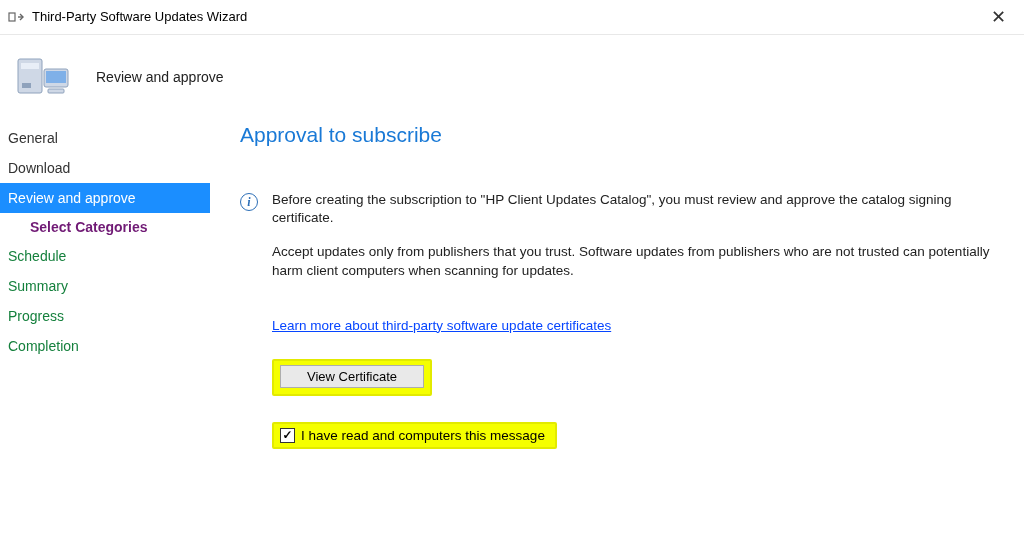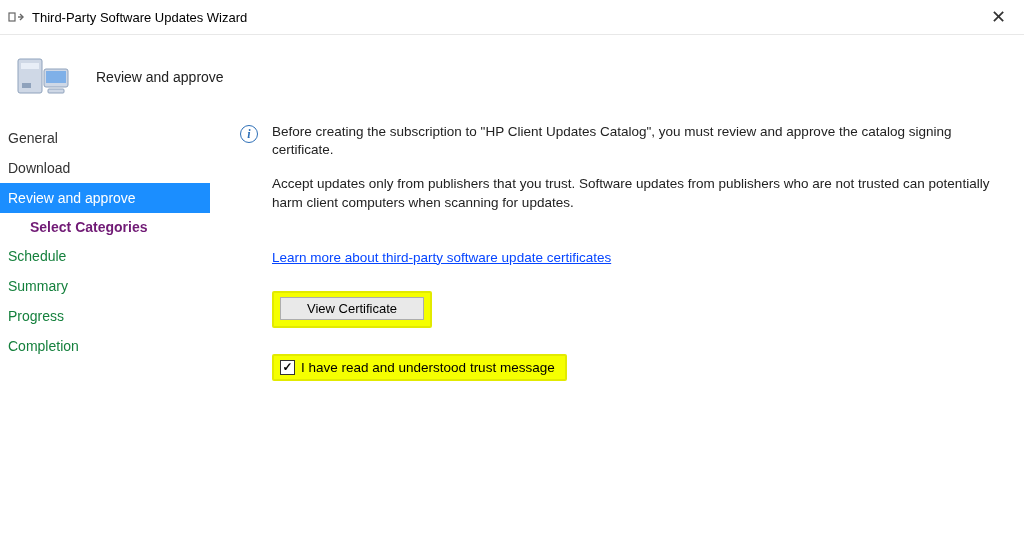--- a/index.html
+++ b/index.html
@@ -15,21 +15,20 @@
     }
     .titlebar {
       display: flex;
       align-items: center;
       justify-content: space-between;
       padding: 6px 10px 6px 8px;
       border-bottom: 1px solid #e8e8e8;
     }
     .titlebar .left {
       display: flex;
-      align-items: center;
       gap: 8px;
     }
     .titlebar .title-icon { width: 16px; height: 16px; display: inline-flex; align-items: center; justify-content: center; }
     .titlebar .win-title { font-size: 13px; color: #000; }
     .titlebar .close {
       width: 36px;
       text-align: right;
       font-family: "Segoe UI", sans-serif;
       font-size: 18px;
       color: #333;
@@ -202,37 +201,38 @@
     <div class="item">Download</div>
     <div class="item active">Review and approve</div>
     <div class="subitem">Select Categories</div>
     <div class="item muted">Schedule</div>
     <div class="item muted">Summary</div>
     <div class="item muted">Progress</div>
     <div class="item muted">Completion</div>
   </div>
 
   <div class="main">
+    <div class="page-title">Approval to subscribe</div>
 
     <div class="infobox">
       <span class="info-icon">i</span>
       <div class="info-text">
         <p>Before creating the subscription to "HP Client Updates Catalog", you must review and approve the catalog signing certificate.</p>
         <p>Accept updates only from publishers that you trust. Software updates from publishers who are not trusted can potentially harm client computers when scanning for updates.</p>
       </div>
     </div>
 
     <a class="learn-link">Learn more about third-party software update certificates</a>
 
     <div class="btn-row">
       <span class="highlight-wrap">
         <button class="view-cert-btn">View Certificate</button>
       </span>
     </div>
 
     <div class="checkbox-row">
       <span class="hl-box">
         <span class="chk">✓</span>
-        <span class="chk-label">I have read and understood trust message</span>
+        <span class="chk-label">I have read and computers this message</span>
       </span>
     </div>
   </div>
 </div>
 
 </body></html>

